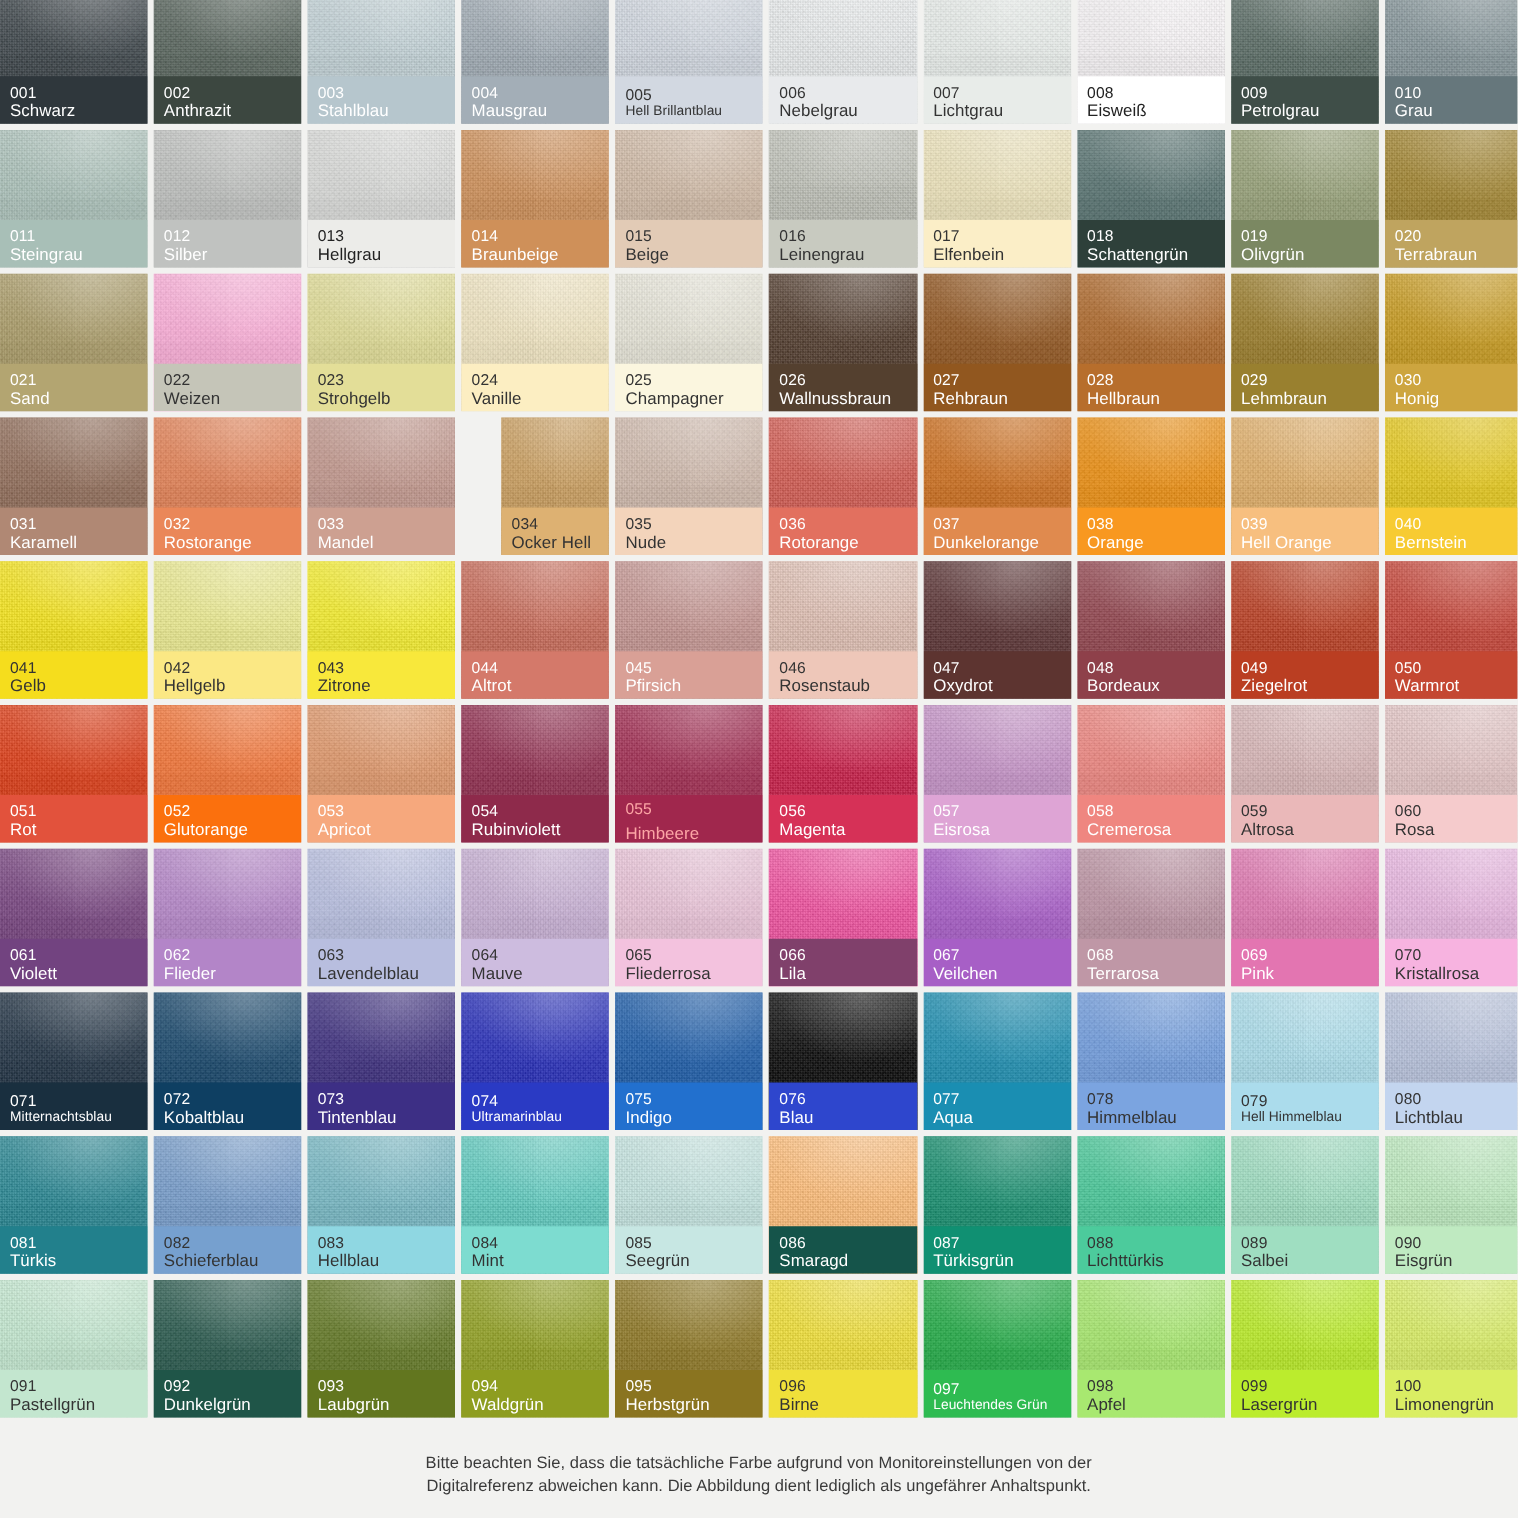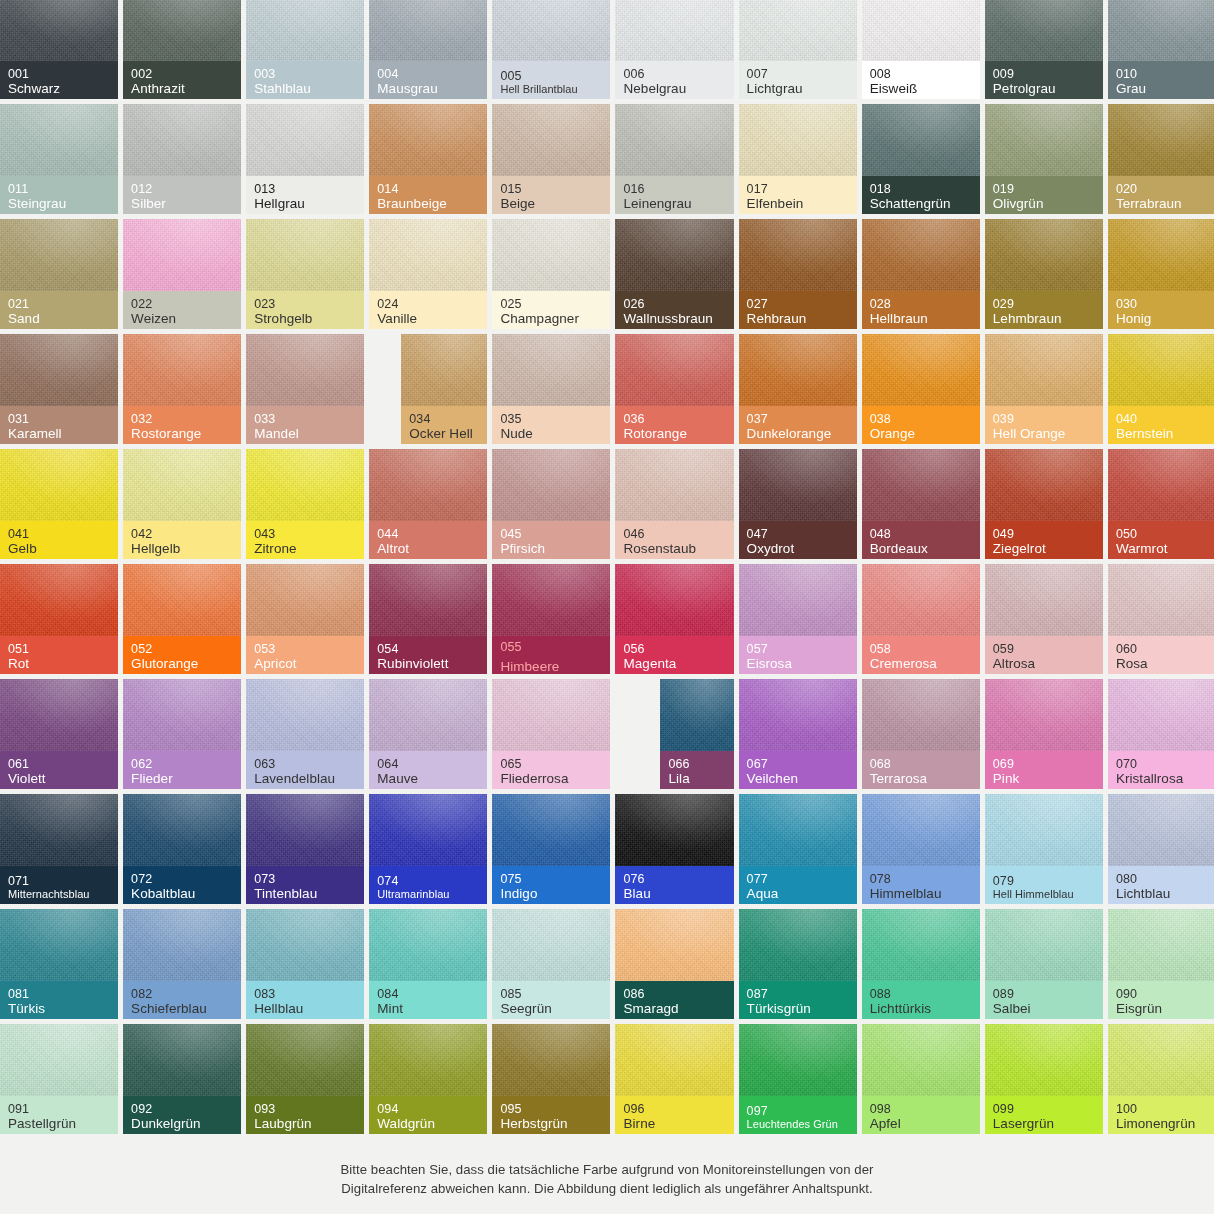--- a/index.html
+++ b/index.html
@@ -606,21 +606,21 @@
         </div>
       </div>
       <div class="swatch" style="background: rgb(230, 190, 212);">
         <div class="fill"></div>
         <div class="sheen"></div>
         <div class="band" style="background: rgb(243, 194, 222); color: rgb(51, 51, 51);">
           <div class="code">065</div>
           <div class="nm">Fliederrosa</div>
         </div>
       </div>
-      <div class="swatch" style="background: #0c4a6e; margin-left: 45px;">
+      <div class="swatch" style="background: #ec4899;">
         <div class="fill"></div>
         <div class="sheen"></div>
         <div class="band" style="background: rgb(128, 64, 107); color: rgb(255, 255, 255);">
           <div class="code">066</div>
           <div class="nm">Lila</div>
         </div>
       </div>
       <div class="swatch" style="background: rgb(162, 84, 195);">
         <div class="fill"></div>
         <div class="sheen"></div>

